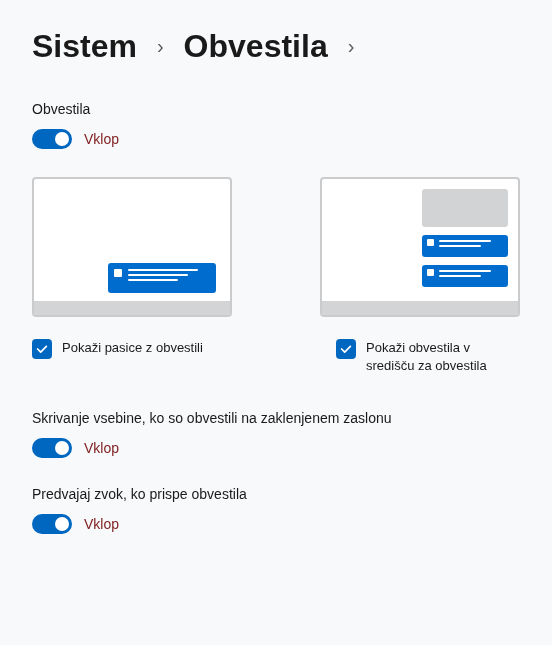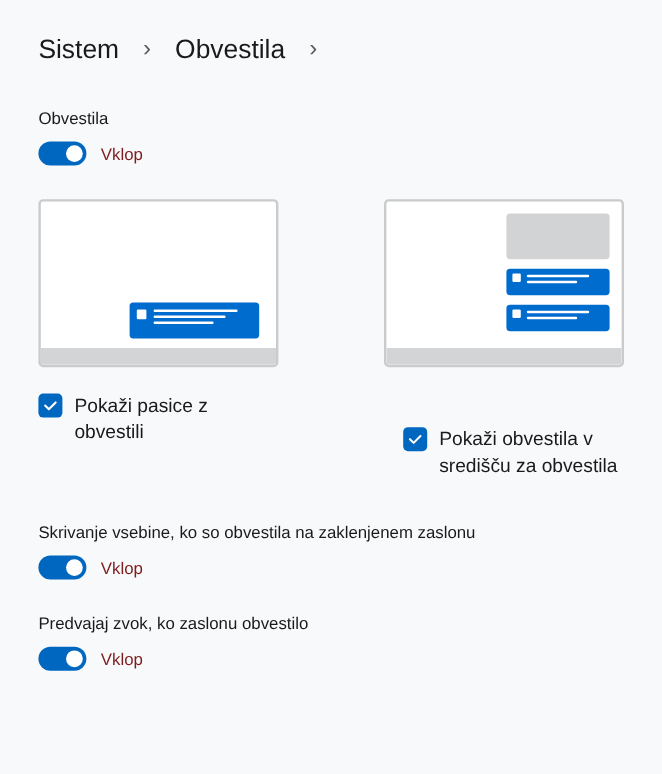--- a/index.html
+++ b/index.html
@@ -12,22 +12,22 @@
       color: #1a1a1a;
       overflow: hidden;
     }
     .breadcrumb {
       display: flex;
       align-items: center;
       gap: 20px;
       margin-bottom: 36px;
     }
     .breadcrumb-item {
-      font-size: 22px;
-      font-weight: 400;
+      font-size: 32px;
+      font-weight: 700;
       color: #1a1a1a;
       cursor: pointer;
     }
     .breadcrumb-sep {
       font-size: 20px;
       color: #5a5a5a;
     }
     .section-label {
       font-size: 14px;
       color: #1a1a1a;
@@ -147,34 +147,34 @@
       justify-content: space-between;
       gap: 50px;
       margin-bottom: 36px;
     }
     .check-row {
       display: flex;
       align-items: flex-start;
       gap: 10px;
       width: 200px;
     }
-    .check-row.right { padding-left: 16px; margin-top: 28px; }
+    .check-row.right { padding-left: 16px; }
     .checkbox {
       width: 20px;
       height: 20px;
       background: #0067c0;
       border-radius: 4px;
       position: relative;
       cursor: pointer;
       flex-shrink: 0;
       display:flex; align-items:center; justify-content:center;
     }
     .checkbox svg { width: 14px; height: 14px; }
     .check-label {
-      font-size: 16px;
+      font-size: 13px;
       color: #1a1a1a;
       line-height: 1.35;
     }
     .setting-block { margin-bottom: 26px; }
   </style>
 </head>
 <body>
 
 <div class="breadcrumb">
   <span class="breadcrumb-item">Sistem</span>
@@ -234,30 +234,30 @@
     <div class="checkbox">
       <svg viewBox="0 0 16 16">
           <path d="M3 8 L6.5 11.5 L13 5" stroke="#fff" stroke-width="2" fill="none" stroke-linecap="round" stroke-linejoin="round"></path>
         </svg>
     </div>
     <span class="check-label">Pokaži obvestila v središču za obvestila</span>
   </div>
 </div>
 
 <div class="setting-block">
-  <div class="section-label">Skrivanje vsebine, ko so obvestila na zaklenjenem zaslonu</div>
+  <div class="section-label">Skrivanje vsebine, ko so obvestili na zaklenjenem zaslonu</div>
   <div class="toggle-row">
     <div class="toggle">
       <div class="toggle-knob"></div>
     </div>
     <span class="toggle-label">Vklop</span>
   </div>
 </div>
 
 <div class="setting-block">
-  <div class="section-label">Predvajaj zvok, ko zaslonu obvestilo</div>
+  <div class="section-label">Predvajaj zvok, ko prispe obvestila</div>
   <div class="toggle-row">
     <div class="toggle">
       <div class="toggle-knob"></div>
     </div>
     <span class="toggle-label">Vklop</span>
   </div>
 </div>
 
 </body></html>

